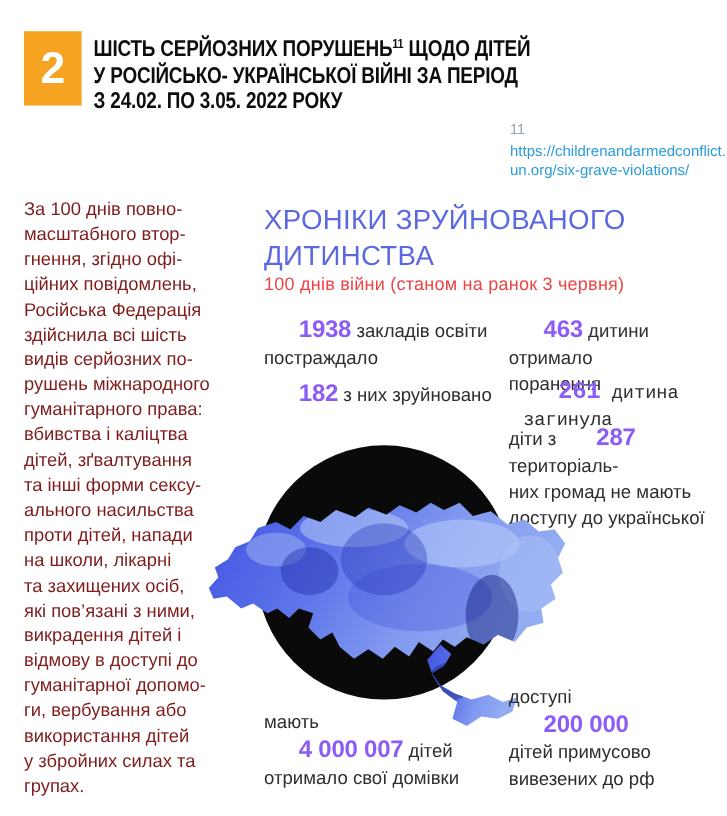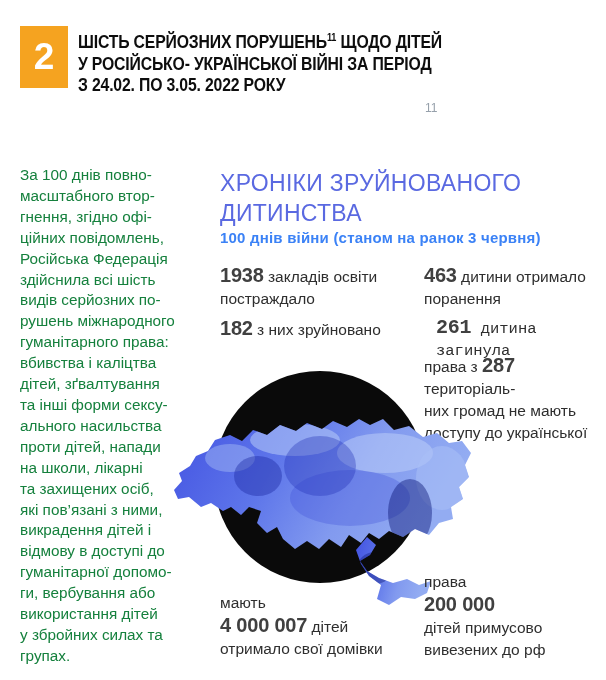--- a/index.html
+++ b/index.html
@@ -28,36 +28,36 @@
   .main-title .sup{font-size:11px;vertical-align:7px;font-weight:700;}
 
   
   .footnote{left:425px;top:100px;font-size:12.5px;line-height:16px;}
   .footnote .marker{display:block;color:#96A0AB;margin-bottom:2px;font-size:12px;}
   .footnote .link{color:#2B9CD8;text-decoration:none;display:block;}
 
   
   .intro{
     left:20px;top:165px;width:190px;
-    font-size:15.3px;line-height:20.9px;color:#15803d;
+    font-size:15.3px;line-height:20.9px;color:#7f1d1d;
   }
 
   
   .chron-title{
     left:220px;top:168px;
     font-size:23px;font-weight:400;line-height:30px;
     color:#5A69E1;letter-spacing:0.3px;
   }
   .chron-sub{
     left:220px;top:229px;
-    font-size:15px;font-weight:700;color:#3b82f6;letter-spacing:0.2px;
+    font-size:15px;font-weight:400;color:#ef4444;letter-spacing:0.2px;
   }
 
   .stat{font-size:15.5px;line-height:22px;color:#2e2e2e;}
-  .stat .b{font-size:20px;font-weight:700;color:#404040;letter-spacing:-0.2px;}
+  .stat .b{font-size:20px;font-weight:700;color:#8b5cf6;letter-spacing:-0.2px;margin-left:29px;}
   .stat-l1{left:220px;top:264px;}
   .stat-l2{left:220px;top:317px;text-align:center;}
   .stat-r1{left:424px;top:264px;}
   .stat-r2{left:436px;top:317px;font-family:Liberation Mono, monospace;}
   .stat-r3{left:424px;top:354px;}
   .stat-bl{left:220px;top:592px;}
   .stat-br{left:424px;top:571px;}
 
   
   .map-wrap{left:170px;top:369px;width:306px;height:250px;}
@@ -72,20 +72,22 @@
 
 <div class="abs num-badge">
   <span>2</span>
 </div>
 <div class="abs main-title pre"><span>ШІСТЬ СЕРЙОЗНИХ ПОРУШЕНЬ</span><span class="sup">11</span><span> ЩОДО ДІТЕЙ</span>
 <span>У РОСІЙСЬКО- УКРАЇНСЬКОЇ ВІЙНІ ЗА ПЕРІОД</span>
 <span>З 24.02. ПО 3.05. 2022 РОКУ</span></div>
 
 <div class="abs footnote">
   <span class="marker">11</span>
+  <a class="link pre" href="#">https://childrenandarmedconflict.
+un.org/six-grave-violations/</a>
 </div>
 
 <div class="abs intro pre">За 100 днів повно-
 масштабного втор-
 гнення, згідно офі-
 ційних повідомлень,
 Російська Федерація
 здійснила всі шість
 видів серйозних по-
 рушень міжнародного
@@ -109,21 +111,21 @@
 <div class="abs chron-title pre">ХРОНІКИ ЗРУЙНОВАНОГО
 ДИТИНСТВА</div>
 <div class="abs chron-sub">100 днів війни (станом на ранок 3 червня)</div>
 
 <div class="abs stat stat-l1 pre"><span class="b">1938</span><span> закладів освіти</span>
 <span>постраждало</span></div>
 <div class="abs stat stat-l2 pre"><span class="b">182</span><span> з них зруйновано</span></div>
 <div class="abs stat stat-r1 pre"><span class="b">463</span><span> дитини отримало</span>
 <span>поранення</span></div>
 <div class="abs stat stat-r2 pre"><span class="b">261</span><span> дитина загинула</span></div>
-<div class="abs stat stat-r3 pre"><span>права з </span><span class="b">287</span><span> територіаль-</span>
+<div class="abs stat stat-r3 pre"><span>діти з </span><span class="b">287</span><span> територіаль-</span>
 <span>них громад не мають</span>
 <span>доступу до української</span>
 <span>освіти</span></div>
 
 <div class="abs map-wrap">
   <div class="black-circle"></div>
   <svg class="map-svg" viewBox="0 0 306 245" aria-hidden="true">
     <defs>
       <linearGradient id="mg" x1="0" y1="0" x2="1" y2="0.25">
         <stop offset="0" stop-color="#4353E2"></stop>
@@ -150,16 +152,16 @@
       <ellipse cx="88" cy="98" rx="24" ry="20" fill="#1A26A0" opacity="0.4"></ellipse>
       <ellipse cx="240" cy="135" rx="22" ry="34" fill="#0E1878" opacity="0.45"></ellipse>
       <ellipse cx="205" cy="190" rx="18" ry="16" fill="#0E1878" opacity="0.4"></ellipse>
     </g>
   </svg>
 </div>
 
 <div class="abs stat stat-bl pre"><span>мають</span>
 <span class="b">4 000 007</span><span> дітей</span>
 <span>отримало свої домівки</span></div>
-<div class="abs stat stat-br pre"><span>права</span>
+<div class="abs stat stat-br pre"><span>доступі</span>
 <span class="b">200 000</span>
 <span>дітей примусово</span>
 <span>вивезених до рф</span></div>
 
 </body></html>

